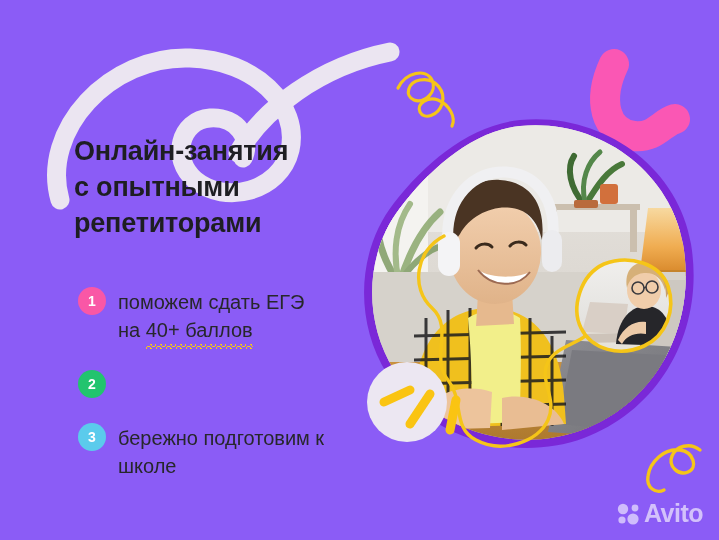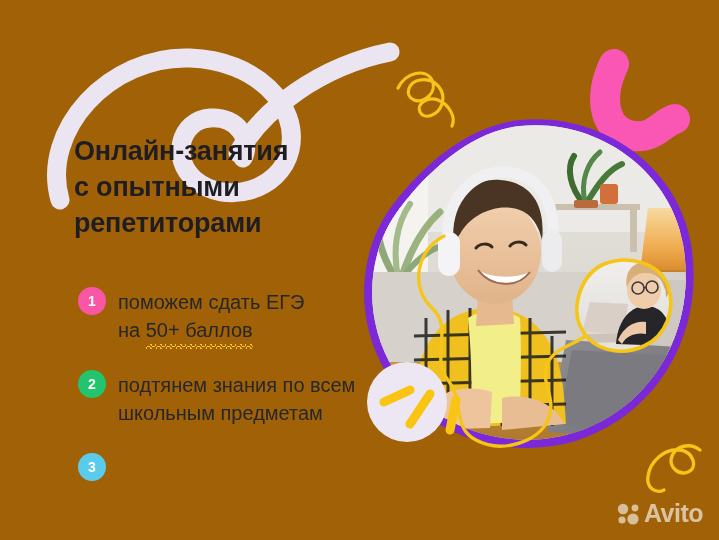--- a/index.html
+++ b/index.html
@@ -110,21 +110,21 @@
     font-weight: bold;
     color: #ffffff;
     letter-spacing: -0.5px;
     margin-left: 3px;
     text-shadow: 0 1px 2px rgba(0,0,0,0.05);
   }
 </style>
 </head>
 <body>
 
-<div id="ad-banner" style="background: #a16207;">
+<div id="ad-banner" style="background: #8b5cf6;">
 
   <div class="bg-layer">
     <svg class="bg-svg" width="719" height="540" viewBox="0 0 719 540">
 
       <g>
         <path d="M 60 200 C 40 130 110 55 190 58 C 255 60 300 105 290 150
                  C 280 192 225 205 195 180 C 170 159 180 120 210 118
                  C 238 116 252 140 243 158" fill="none" stroke="#ebe5f1" stroke-width="19" stroke-linecap="round"></path>
         <path d="M 238 153 C 262 110 320 66 390 52" fill="none" stroke="#ebe5f1" stroke-width="19" stroke-linecap="round"></path>
       </g>
@@ -152,31 +152,30 @@
 
   <div class="headline">Онлайн-занятия
 с опытными
 репетиторами</div>
 
   <div class="benefits">
 
     <div class="benefit-row">
       <div class="badge" id="badge-1" style="background: rgb(249, 87, 166);">1</div>
       <div class="benefit-text"><span>поможем сдать ЕГЭ
-на </span><span class="wavy">50+ баллов</span></div>
+на </span><span class="wavy">40+ баллов</span></div>
     </div>
 
     <div class="benefit-row">
       <div class="badge" id="badge-2" style="background: rgb(34, 196, 110);">2</div>
-      <div class="benefit-text">подтянем знания по всем
-школьным предметам</div>
     </div>
 
     <div class="benefit-row">
       <div class="badge" id="badge-3" style="background: rgb(91, 203, 236);">3</div>
+      <div class="benefit-text">бережно подготовим к школе</div>
     </div>
   </div>
 
   <div class="photo-wrap">
     <svg class="photo-svg" width="350" height="345" viewBox="0 0 350 345">
       <defs>
 
         <clipPath id="blobClip">
           <path d="M 168 14
                    C 245 6 318 58 331 132

